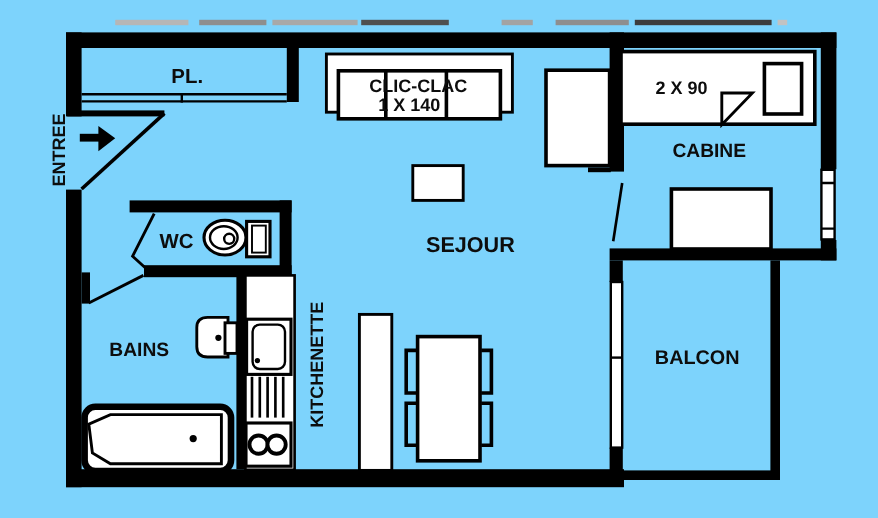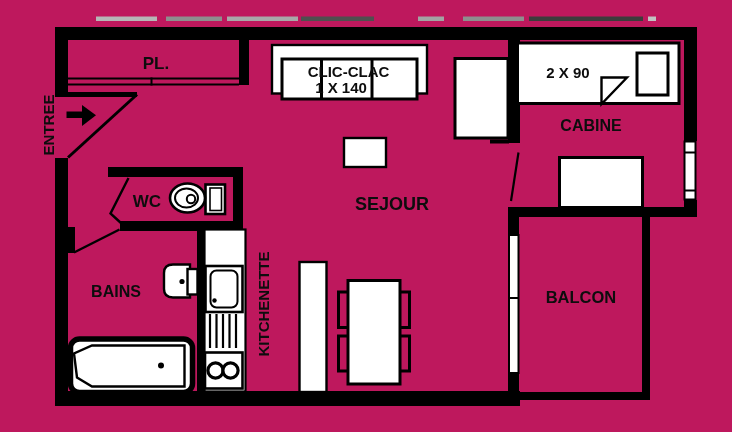--- a/index.html
+++ b/index.html
@@ -1,16 +1,16 @@
 <!DOCTYPE html>
 <html><head>
 <meta charset="utf-8">
 <style>
   html,body{margin:0;padding:0;background:#ffffff;}
-  .stage{position:relative;width:732px;height:432px;background:#be185d;overflow:hidden;
+  .stage{position:relative;width:732px;height:432px;background:#7dd3fc;overflow:hidden;
          font-family:"Liberation Sans","DejaVu Sans",sans-serif;}
   svg{display:block;}
   svg text{font-family:"Liberation Sans","DejaVu Sans",sans-serif;font-weight:bold;fill:#0d0d0d;}
   .furn{fill:#ffffff;stroke:#000000;}
   .ln{stroke:#000000;fill:none;}
 </style>
 </head>
 <body>
 
 <div class="stage">

